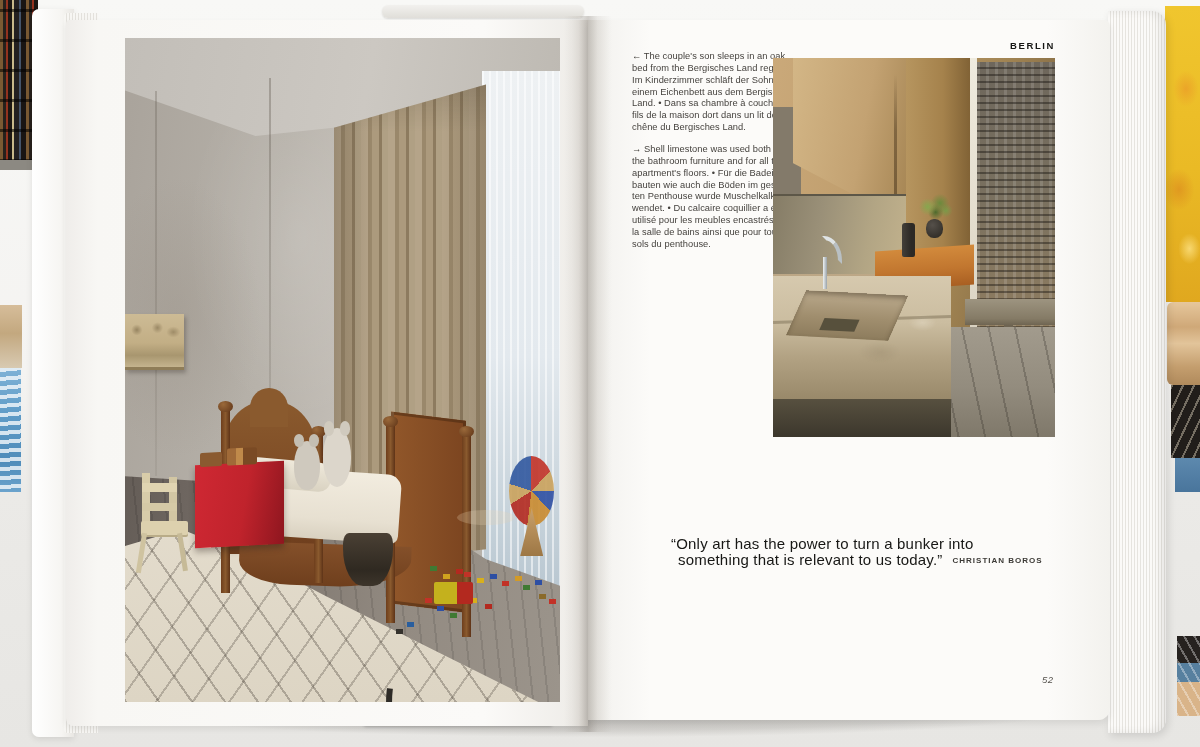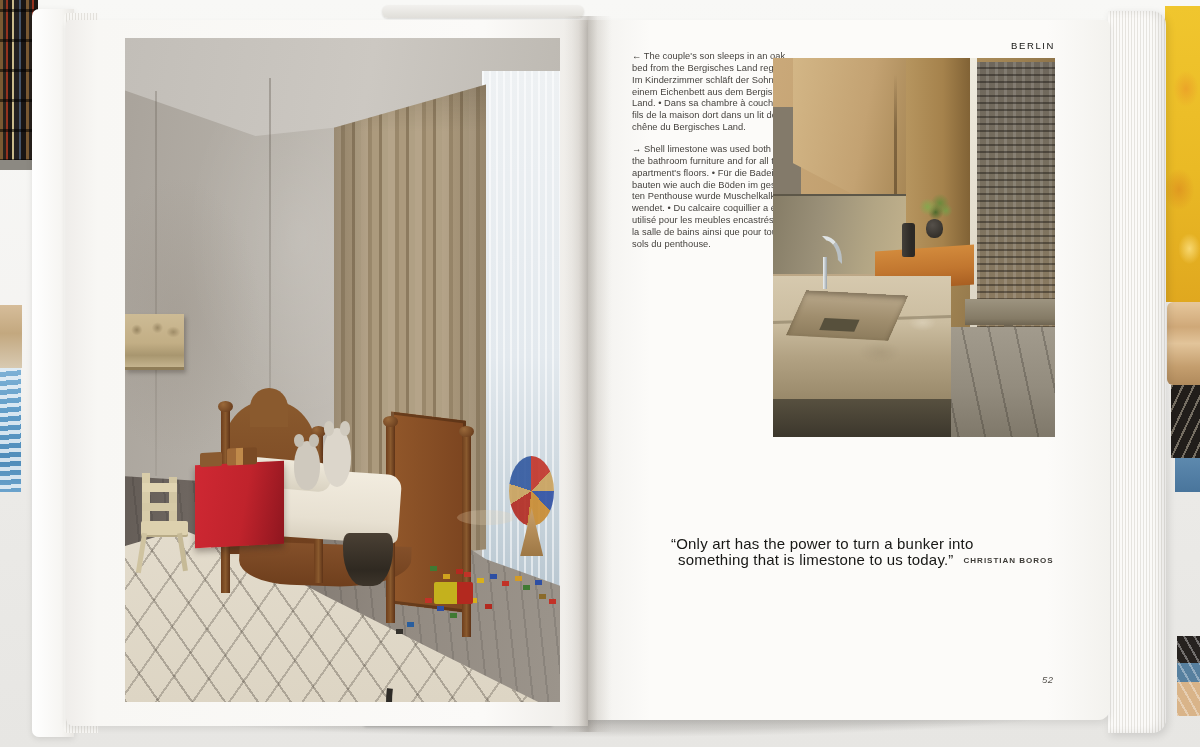--- a/index.html
+++ b/index.html
@@ -201,21 +201,21 @@
   .ba-faucet .stem { position:absolute; left:4%; top:40%; width:14%; height:60%; background:linear-gradient(90deg,#eef2f3,#9aa2a8); }
   .ba-bench { position:absolute; left:68%; top:63.5%; width:32%; height:7%; background:linear-gradient(180deg,#9d9480,#857b66 75%,#6f6552); }
   .ba-bench:after { content:""; position:absolute; left:44%; top:100%; width:10%; height:120%; background:#6e6452; }
   .ba-floor { position:absolute; left:56%; top:71%; width:44%; height:29%;
     background:
       repeating-linear-gradient(78deg, rgba(40,36,30,.25) 0 2px, transparent 2px 26px),
       linear-gradient(180deg,#a29b8d 0%,#938c7e 55%,#7f786a 100%); }
   .ba-under { position:absolute; left:0; top:90%; width:63%; height:10%; background:linear-gradient(180deg,#57503f,#3c372c); }
 
   
-  .berlin { position:absolute; top:20px; right:55px; font-size:9.5px; font-weight:400; letter-spacing:1.6px; color:#161614; }
+  .berlin { position:absolute; top:20px; right:55px; font-size:9.5px; font-weight:700; letter-spacing:1.6px; color:#161614; }
   .caption { position:absolute; left:44px; width:175px; font-size:9.3px; line-height:11.85px; letter-spacing:.05px; color:#45423e; white-space:pre-line; }
   .caption-1 { top:31px; }
   .caption-2 { top:124px; }
   .quote-en { position:absolute; left:66px; top:516px; color:#171715; font-size:15px; line-height:15.5px; letter-spacing:.2px;margin-left:17px; }
   .quote-en .l2 { padding-left:7px; }
   .quote-attr { font-size:8px; font-weight:700; letter-spacing:1px; color:#3c3a36; margin-left:10px; position:relative; top:-2px; }
   .quote-xl { position:absolute; left:64px; top:557px; color:#26242$1; color:#262420; font-size:10px; line-height:12.4px; letter-spacing:.1px; }
   .quote-xl .ind { padding-left:7px; }
   .pagenum { position:absolute; left:454px; top:654px; font-size:9.5px; color:#55524d; font-style:italic; letter-spacing:.5px; }
 </style>
@@ -330,21 +330,21 @@
         <div class="ba-sink"></div>
         <div class="ba-faucet">
           <div class="arc"></div>
           <div class="stem"></div>
         </div>
         <div class="ba-under"></div>
       </div>
 
       <div class="quote-en">
         <div class="l1">“Only art has the power to turn a bunker into</div>
-        <div class="l2"><span>something that is limestone to us today.”</span><span class="quote-attr">CHRISTIAN BOROS</span></div>
+        <div class="l2"><span>something that is relevant to us today.”</span><span class="quote-attr">CHRISTIAN BOROS</span></div>
       </div>
 
 
       <div class="pagenum">52</div>
     </div>
 
     <div class="gutter-shade"></div>
   </div>
 </div>
 

